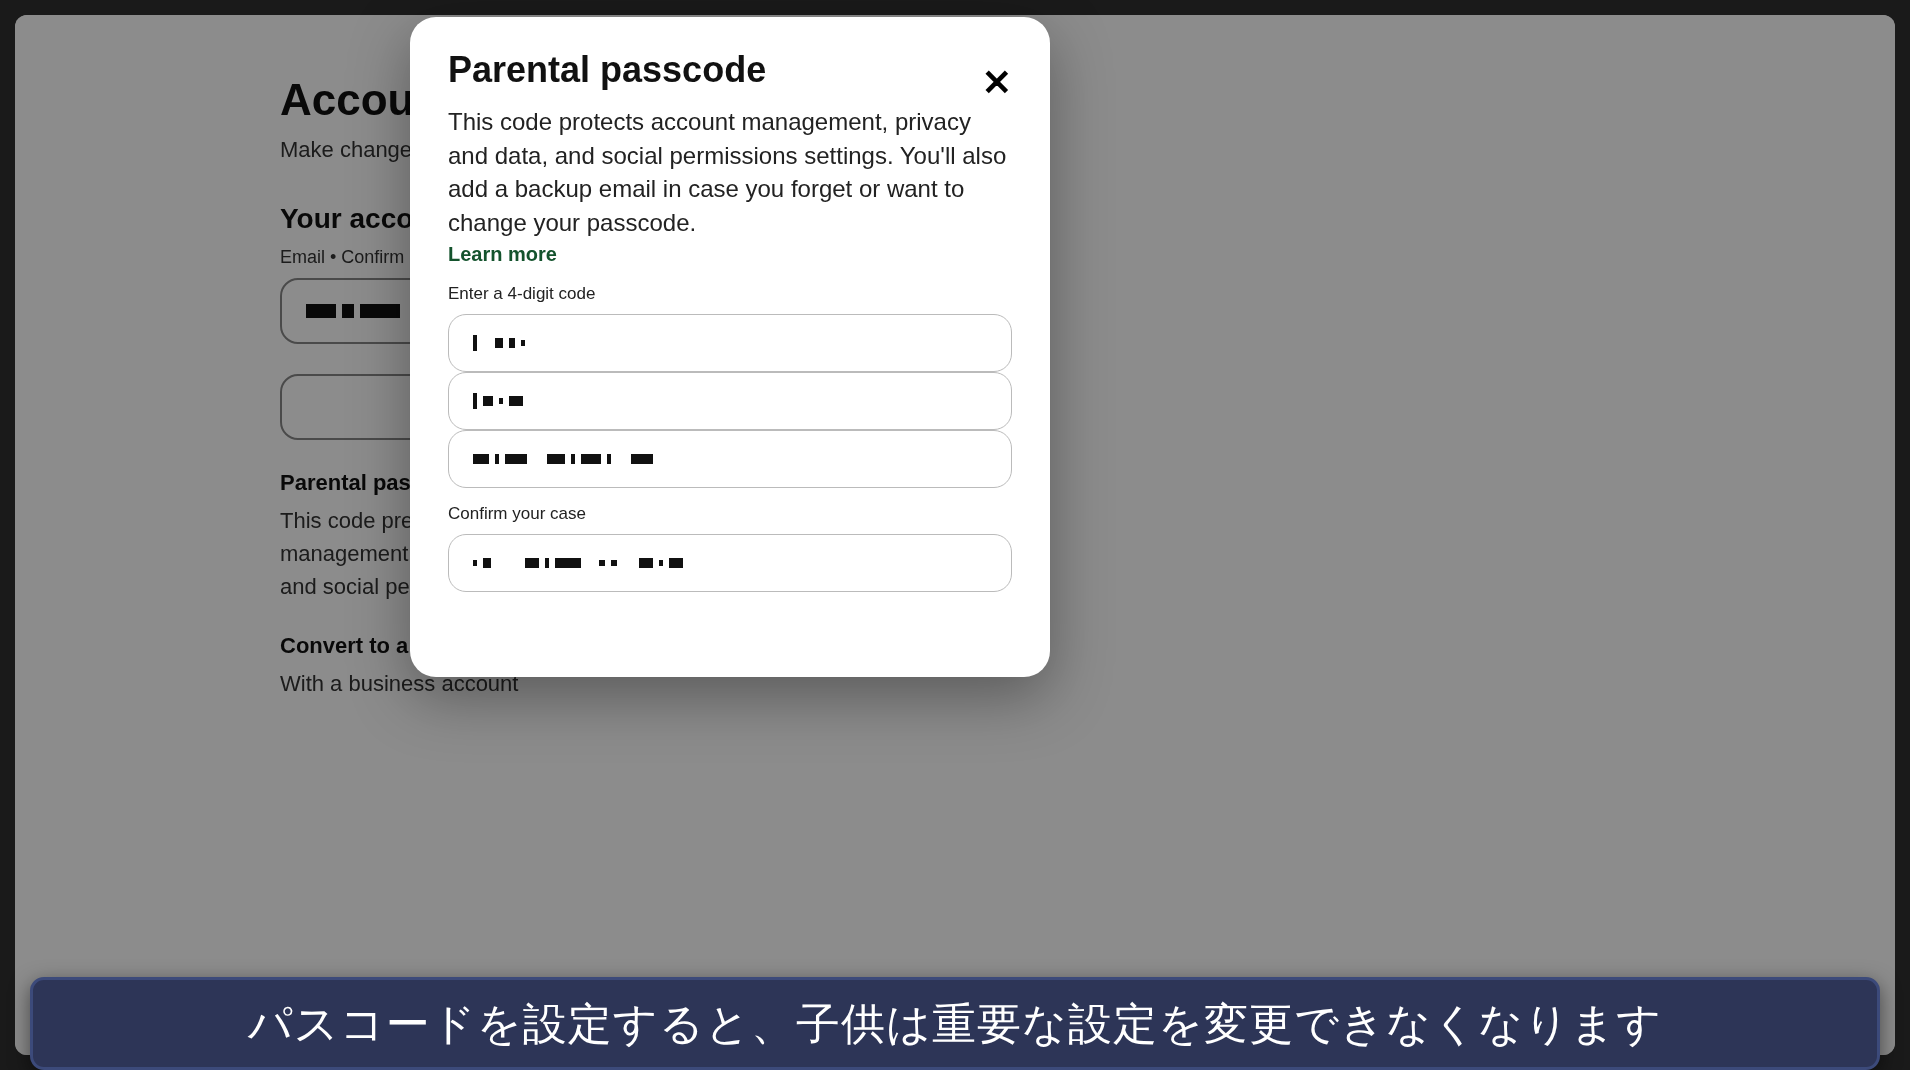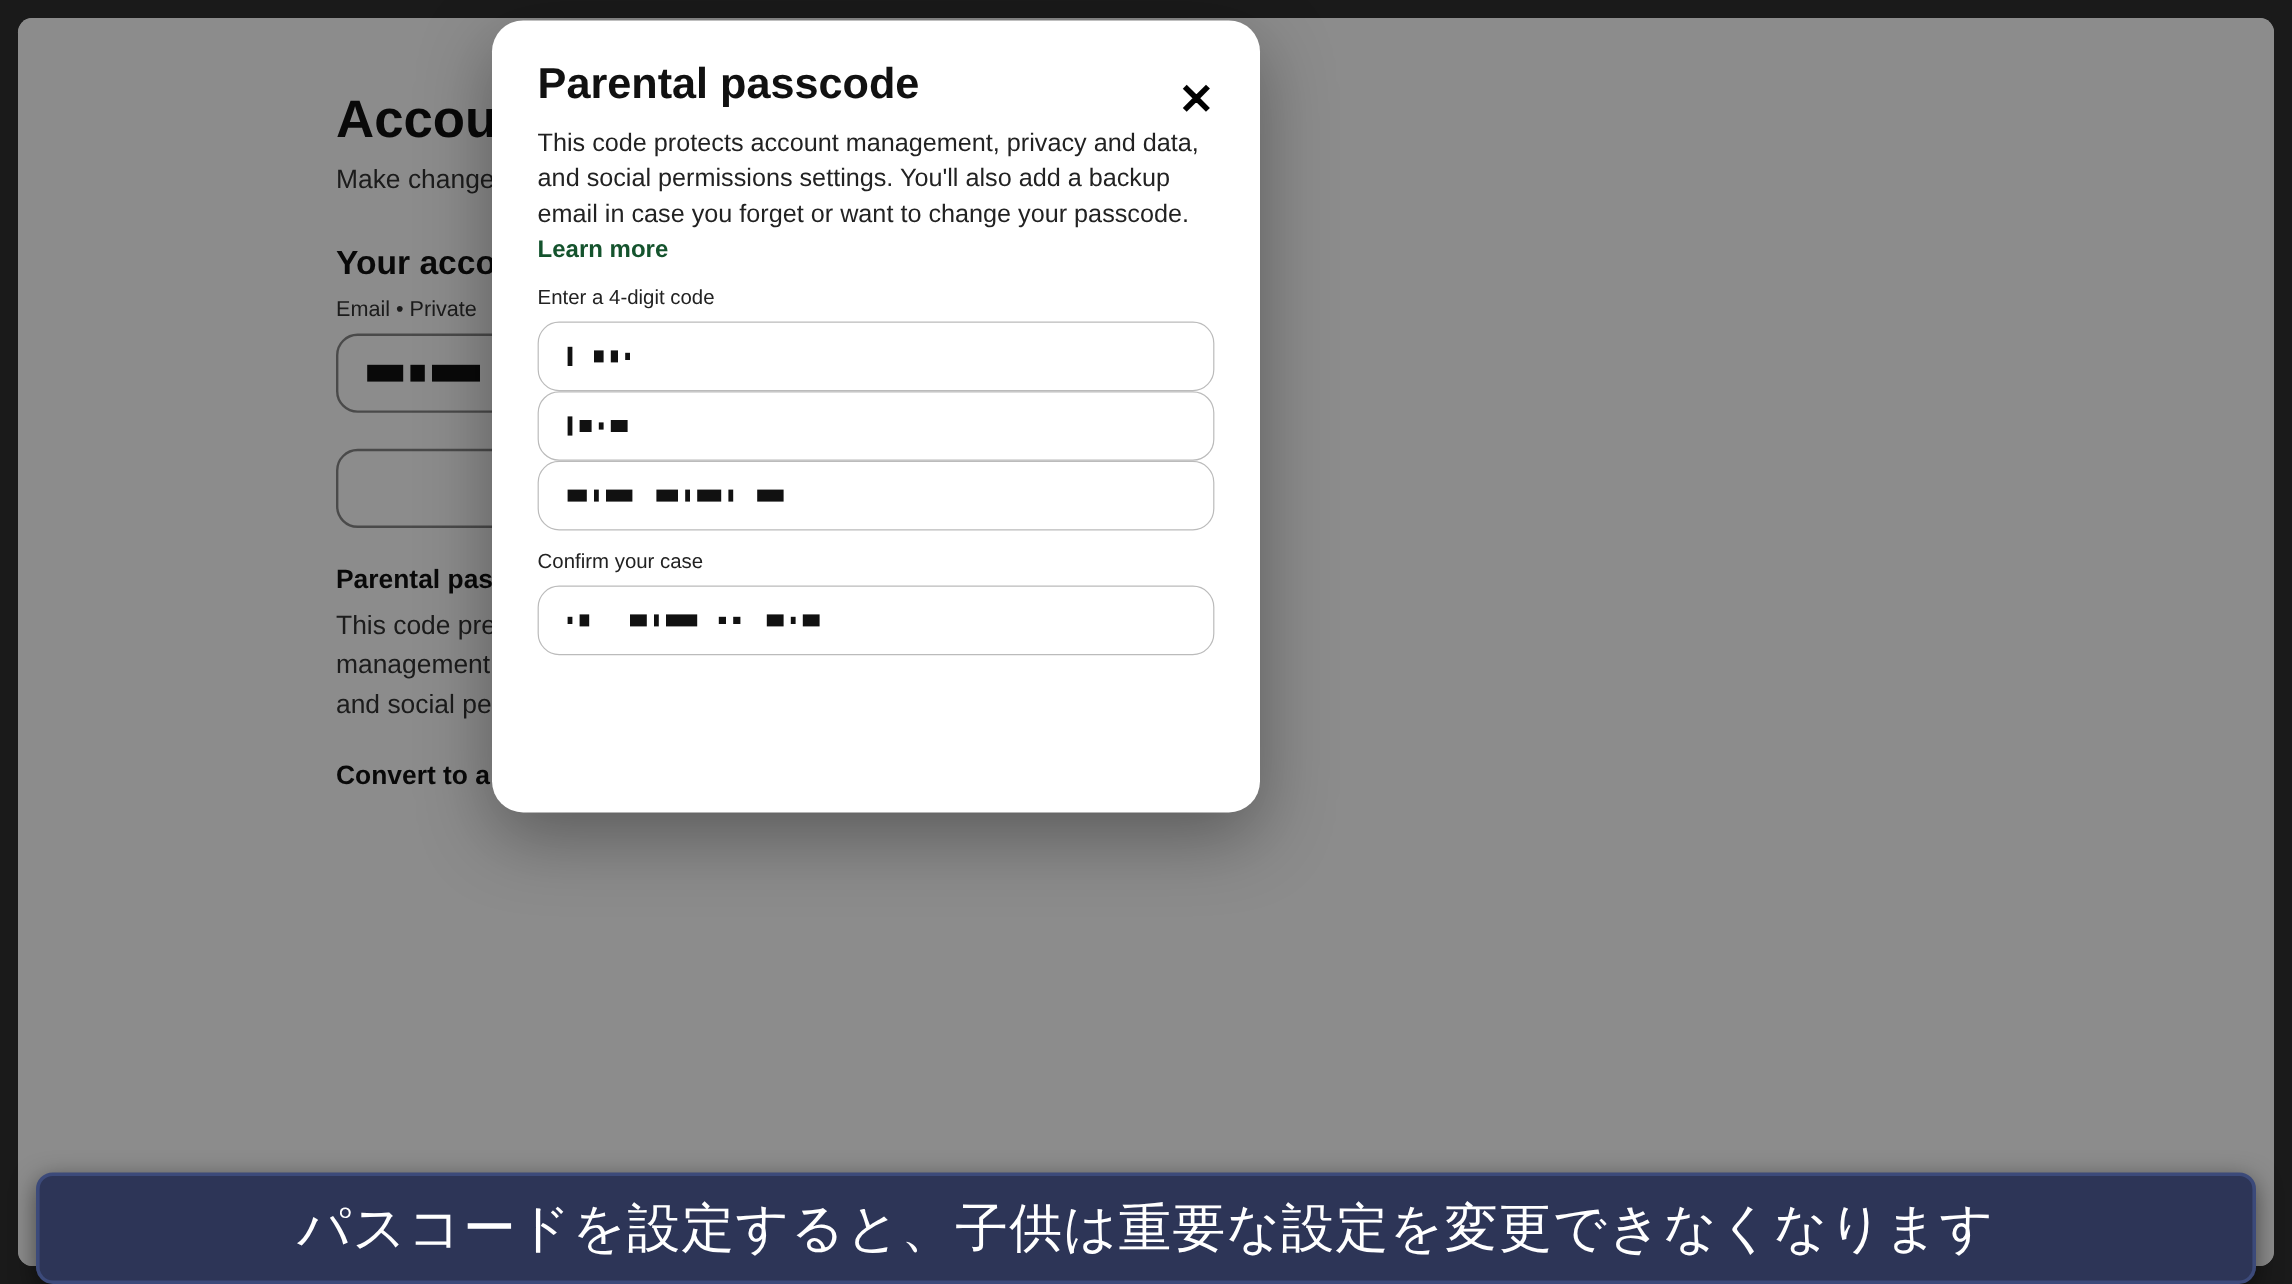--- a/index.html
+++ b/index.html
@@ -14,21 +14,21 @@
     .bg-sub { font-size: 22px; color: #333; margin-bottom: 40px; }
     .bg-section-title { font-size: 28px; font-weight: 600; margin-bottom: 12px; }
     .bg-label { font-size: 18px; color: #333; margin-bottom: 10px; }
     .bg-input { width: 600px; height: 66px; border: 2px solid #888; border-radius: 18px; margin-bottom: 30px; padding: 0 24px; display:flex; align-items:center; }
     .bg-para { font-size: 22px; color: #333; line-height: 1.5; margin-bottom: 20px; max-width: 650px; }
     .bg-bold { font-weight: 600; font-size: 22px; margin-bottom: 8px; }
     
     .modal { position: absolute; top: 17px; left: 410px; width: 640px; height: 660px; background: #fff; border-radius: 26px; box-shadow: 0 20px 60px rgba(0,0,0,0.35); display: flex; flex-direction: column; overflow: hidden; }
     .modal-inner { padding: 32px 38px 0 38px; }
     .modal-title { font-size: 36px; font-weight: 600; color: #111; margin-bottom: 14px; }
-    .modal-desc { font-size: 21px; color: #222; line-height: 1.4; }
+    .modal-desc { font-size: 24px; color: #222; line-height: 1.4; }
     .modal-learn { font-size: 20px; font-weight: 700; color: #14532d; margin-top: 4px; display: inline-block; }
     .close-btn { position: absolute; top: 48px; right: 38px; font-size: 36px; font-weight: 700; cursor: pointer; line-height: 1; }
     
     .modal-scroll { flex: 1; overflow-y: auto; padding: 18px 38px 20px 38px; }
     .field-label { font-size: 17px; color: #222; margin-bottom: 10px; margin-top: 16px; }
     .field-label:first-child { margin-top: 0; }
     .field-input { width: 100%; height: 58px; border: 1.5px solid #bbb; border-radius: 18px; padding: 0 24px; font-size: 18px; display: flex; align-items: center; background: #fff; }
     
     .redacted { display: inline-block; height: 14px; background: #111; }
     .redacted.sm { height: 10px; }
@@ -43,36 +43,37 @@
     .modal-scroll::-webkit-scrollbar-thumb { background: #c4c4c4; border-radius: 2px; }
   </style>
 </head>
 <body>
 
 <div class="page-wrapper">
   <div class="bg-content">
     <div class="bg-title">Account management</div>
     <div class="bg-sub">Make changes to</div>
     <div class="bg-section-title">Your account</div>
-    <div class="bg-label">Email • Private</div>
+    <div class="bg-label">Email • Confirm</div>
     <div class="bg-input">
       <div class="redact-row">
         <span class="redacted" style="width:30px"></span>
         <span class="redacted" style="width:12px"></span>
         <span class="redacted" style="width:40px"></span>
       </div>
     </div>
     <div class="bg-input"></div>
     <div class="bg-bold">Parental passcode</div>
     <div class="bg-para">
       <span>This code prevents</span><br>
       <span>management, privacy</span><br>
       <span>and social permissions</span>
     </div>
     <div class="bg-bold" style="margin-top:30px">Convert to a business</div>
+    <div class="bg-para">With a business account</div>
   </div>
 
   <div class="overlay"></div>
 </div>
 
 <div class="modal">
   <div class="modal-inner">
     <div class="modal-title">Parental passcode</div>
     <div class="close-btn">
       <span>✕</span>

